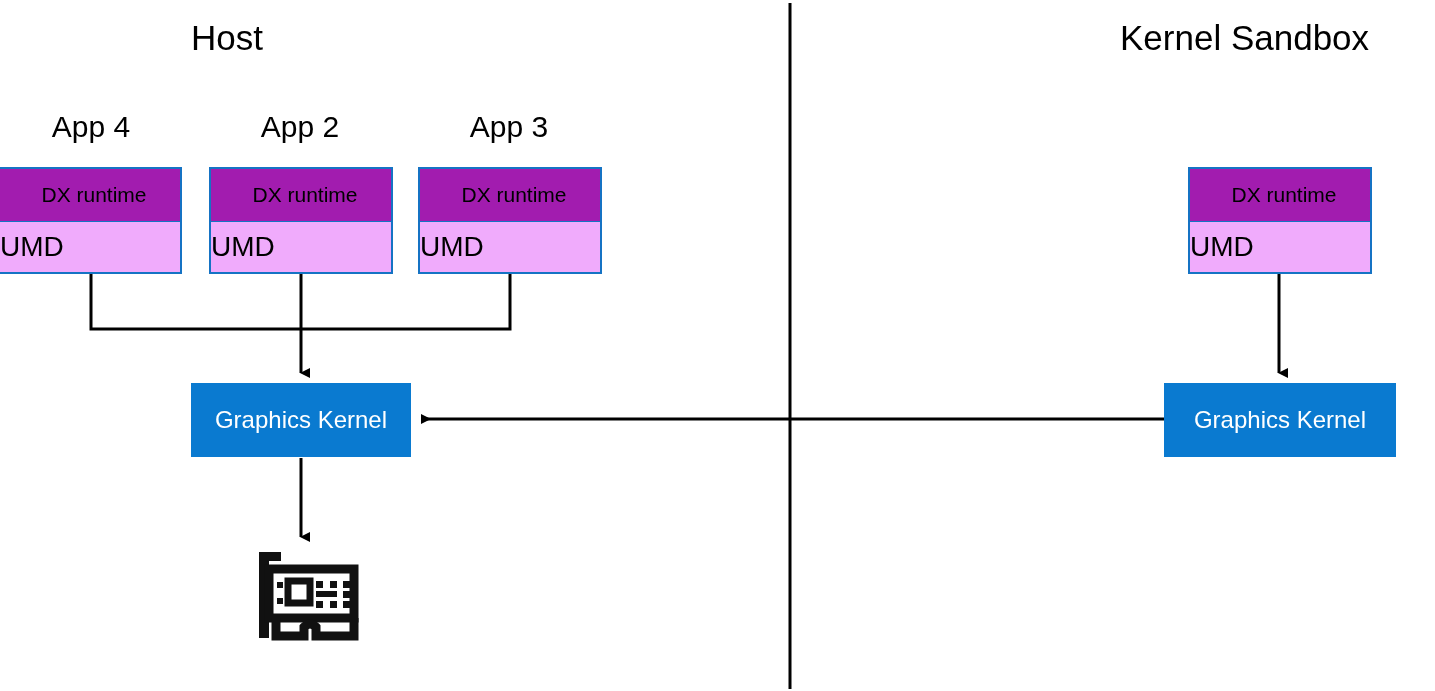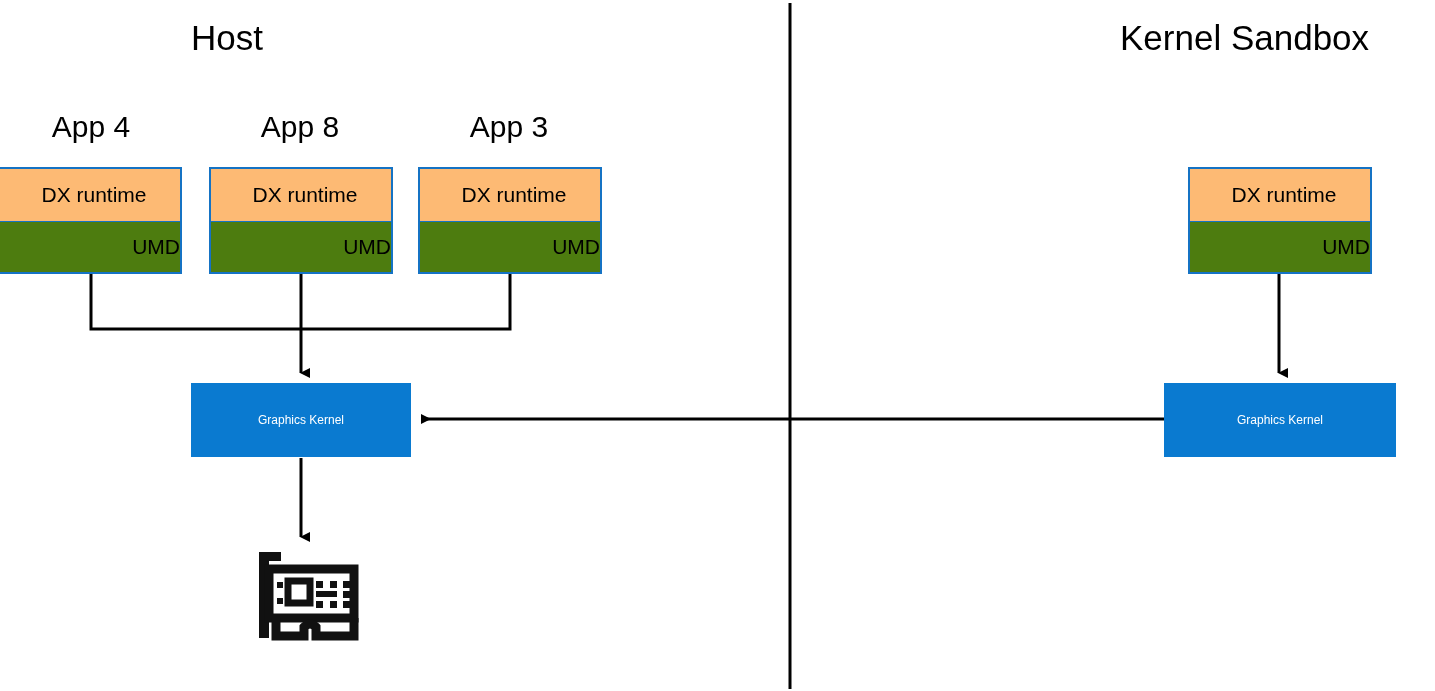--- a/index.html
+++ b/index.html
@@ -44,50 +44,50 @@
   }
   .app-box {
     position: absolute;
     box-sizing: border-box;
     border: 2px solid #1573c4;
     display: flex;
     flex-direction: column;
   }
   .layer-dx {
     flex: 0 0 53px;
-    background: #fdba74;
+    background: #a21caf;
     display: flex;
     align-items: center;
     justify-content: center;
     font-size: 21px;
     color: #000000;
     border-bottom: 1.5px solid #1573c4;
     box-sizing: border-box;
     padding-left: 8px;
   }
   .layer-umd {
     flex: 1 1 auto;
-    background: #4d7c0f;
+    background: #f0abfc;
     display: flex;
     align-items: center;
-    justify-content: flex-end;
-    font-size: 21px;
+    justify-content: flex-start;
+    font-size: 28px;
     color: #000000;
     box-sizing: border-box;
   }
   .kernel-box {
     position: absolute;
     box-sizing: border-box;
     background: #0a7ad0;
     border: 1px solid #0a7ad0;
     display: flex;
     align-items: center;
     justify-content: center;
     color: #ffffff;
-    font-size: 12px;
+    font-size: 24px;
     white-space: nowrap;
   }
   .gpu-icon {
     position: absolute;
   }
 </style>
 </head>
 <body>
 
 <div id="diagram">
@@ -131,21 +131,21 @@
   <div class="app-box" style="left:-2px; top:167px; width:184px; height:107px;">
     <div class="layer-dx">
       <span>DX runtime</span>
     </div>
     <div class="layer-umd">
       <span>UMD</span>
     </div>
   </div>
 
   <div class="app-title" style="left:200px; top:112px; width:200px;">
-    <span>App 8</span>
+    <span>App 2</span>
   </div>
   <div class="app-box" style="left:209px; top:167px; width:184px; height:107px;">
     <div class="layer-dx">
       <span>DX runtime</span>
     </div>
     <div class="layer-umd">
       <span>UMD</span>
     </div>
   </div>
 

